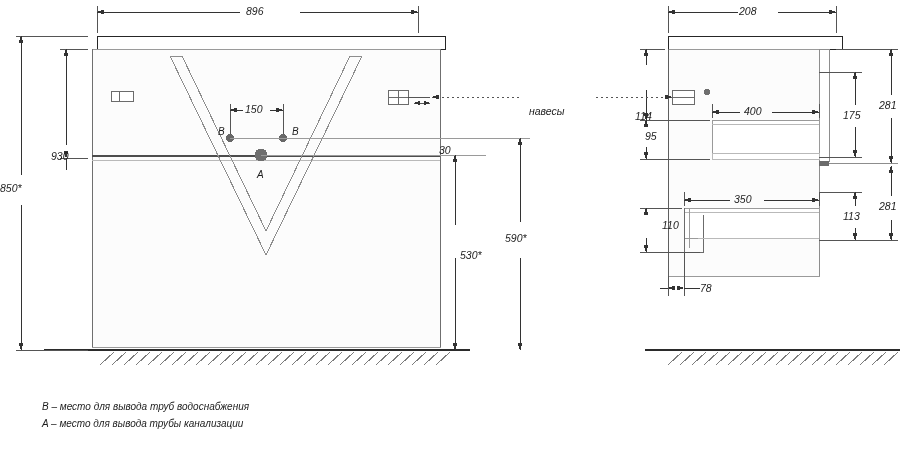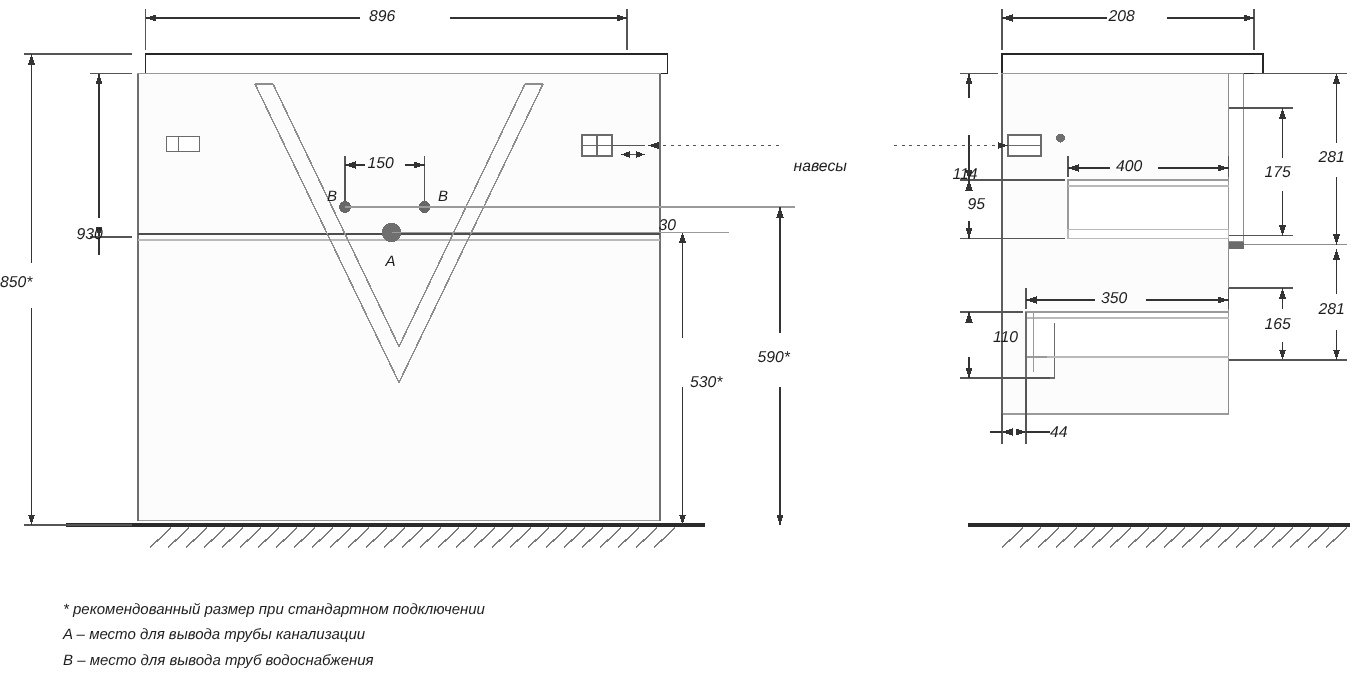--- a/index.html
+++ b/index.html
@@ -271,24 +271,23 @@
 
   <div class="lbl" style="left:529px;top:105px;text-align:right;">навесы</div>
 
   <div class="lbl" style="left:739px;top:5px;">208</div>
   <div class="lbl" style="left:635px;top:70px;margin-top:40px;">114</div>
   <div class="lbl" style="left:645px;top:130px;">95</div>
   <div class="lbl" style="left:662px;top:219px;">110</div>
   <div class="lbl" style="left:744px;top:105px;">400</div>
   <div class="lbl" style="left:734px;top:193px;">350</div>
   <div class="lbl" style="left:843px;top:109px;">175</div>
-  <div class="lbl" style="left:843px;top:210px;">165</div>
+  <div class="lbl" style="left:843px;top:210px;">113</div>
   <div class="lbl" style="left:879px;top:99px;">281</div>
   <div class="lbl" style="left:879px;top:200px;">281</div>
-  <div class="lbl" style="left:700px;top:282px;">44</div>
+  <div class="lbl" style="left:700px;top:282px;">78</div>
 
   <div class="notes">
-    <div>* рекомендованный размер при стандартном подключении</div>
+    <div>B – место для вывода труб водоснабжения</div>
     <div>A – место для вывода трубы канализации</div>
-    <div>B – место для вывода труб водоснабжения</div>
   </div>
 
 </div>
 
 </body></html>

